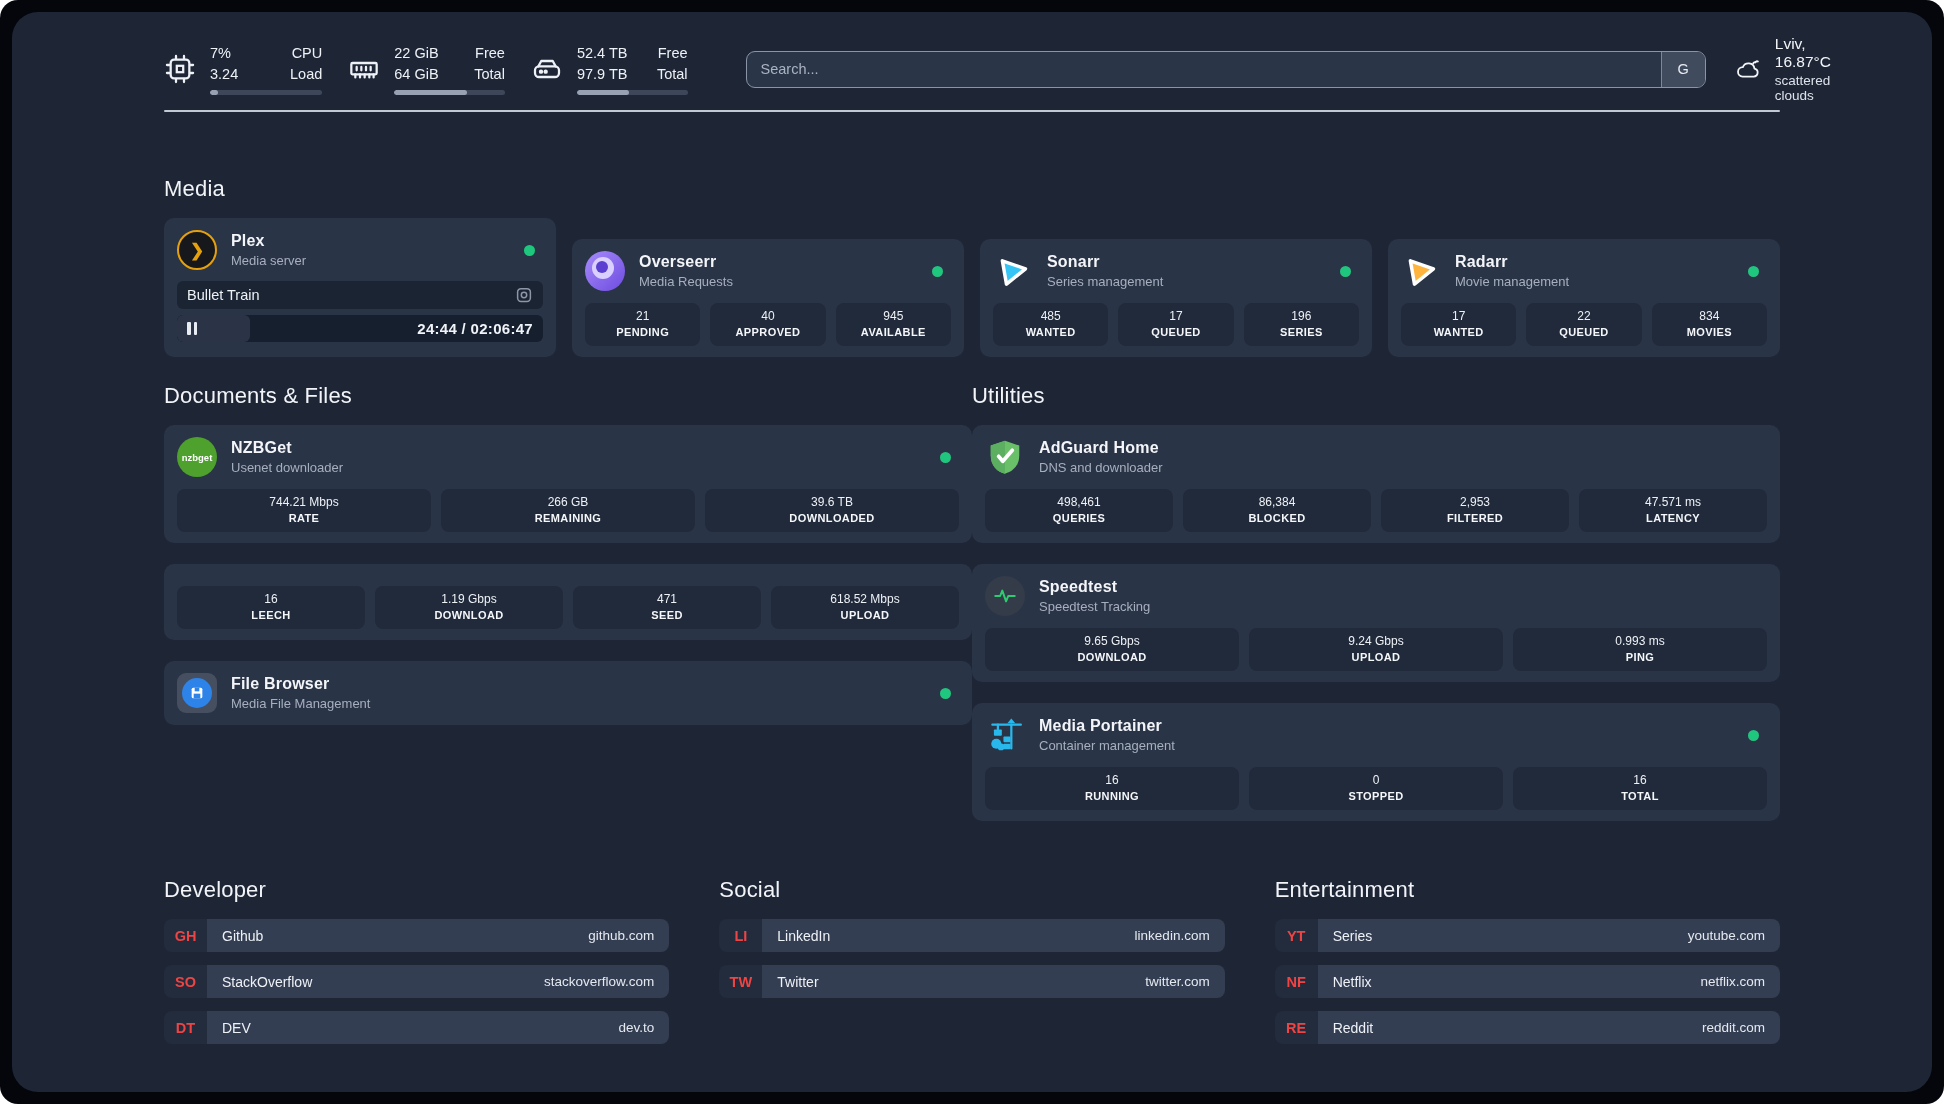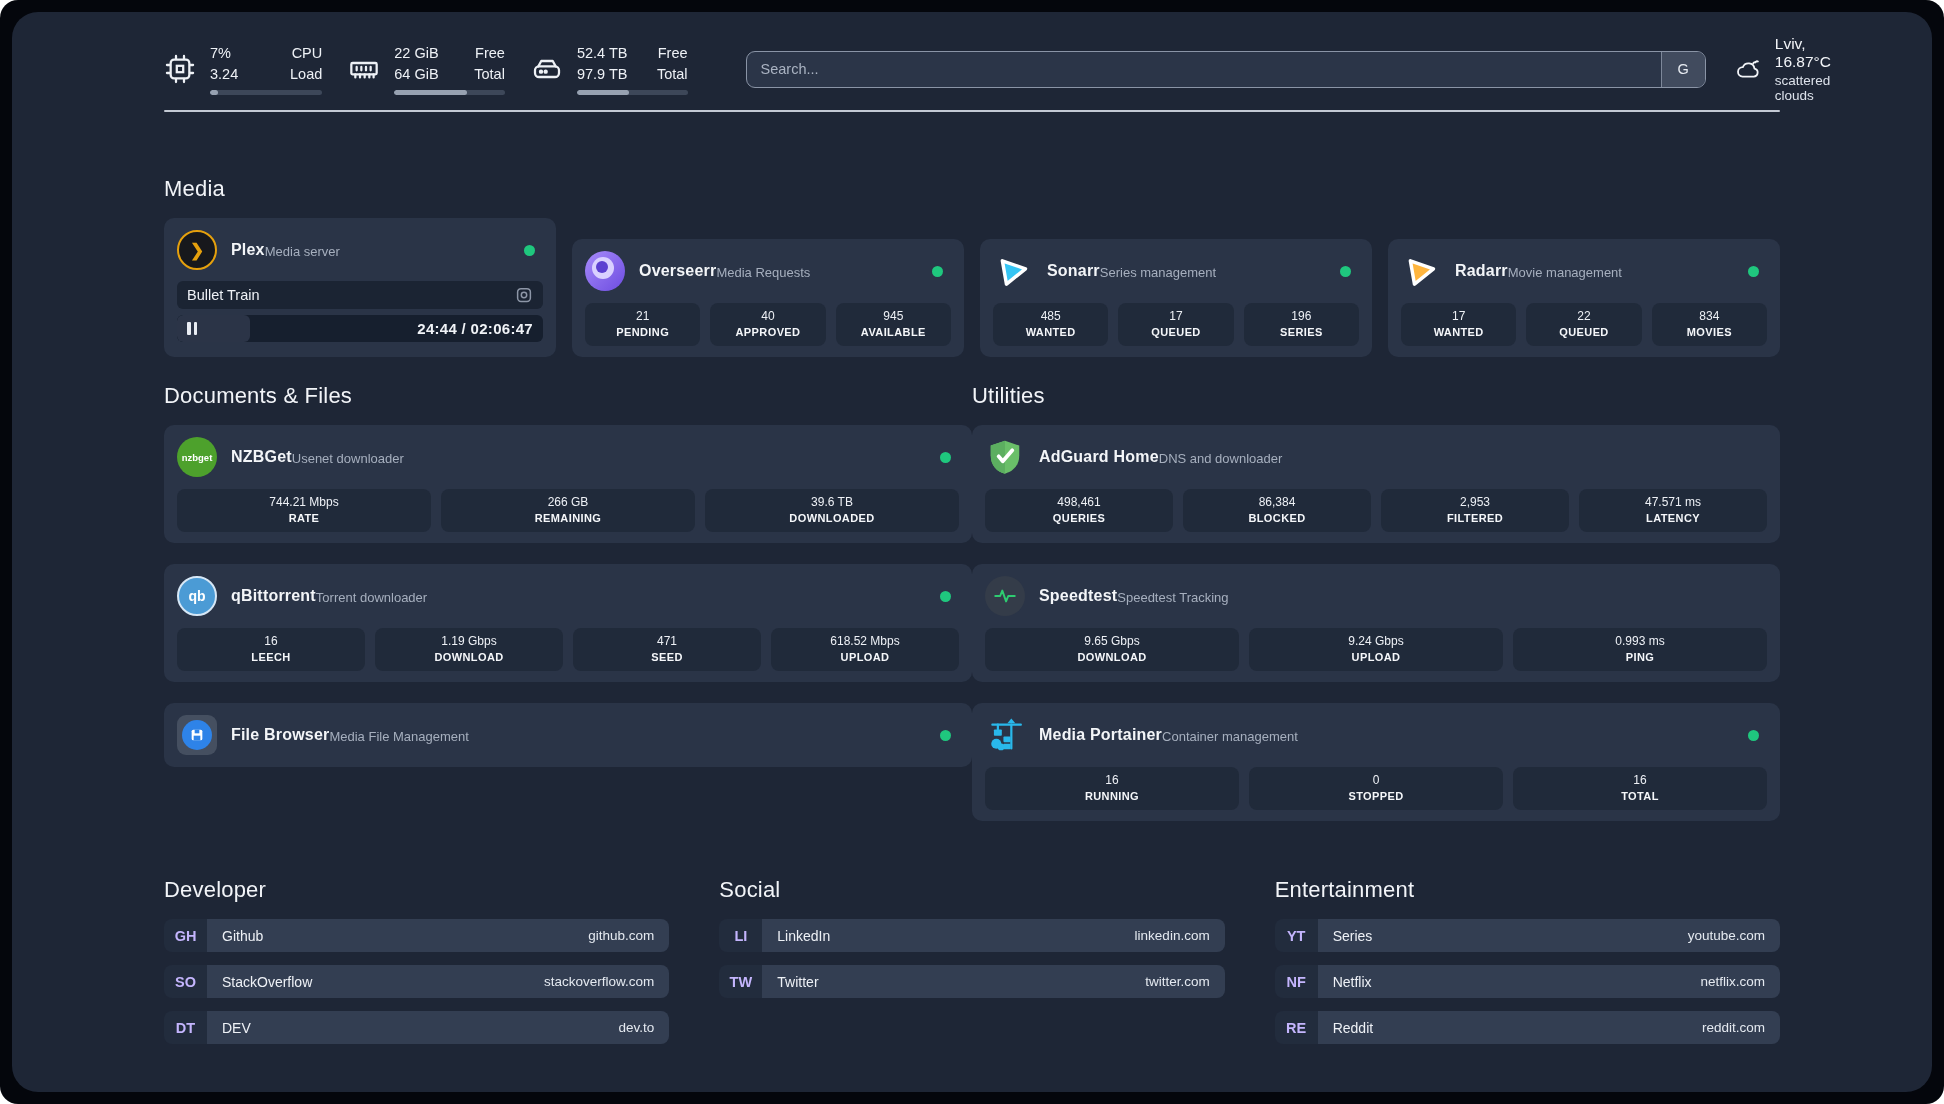--- a/index.html
+++ b/index.html
@@ -40,21 +40,21 @@
   .section-title { font-size:22px; color:#f2f4f8; font-weight:500; letter-spacing:.2px; }
   .media-section { margin-top:64px; }
   .media-grid { display:grid; grid-template-columns:repeat(4,1fr); gap:16px; margin-top:16px; }
 
   .two-col { display:grid; grid-template-columns:1fr 1fr; gap:0; margin-top:26px; }
   .col-section .section-title { margin-bottom:16px; }
 
   .card { background:#2a3447; border-radius:10px; padding:11px 13px; cursor:pointer; }
   .card + .card { margin-top:21px; }
   .card-header { display:flex; align-items:center; gap:14px; min-height:42px; }
-  .head-text { display:flex; flex-direction:row; }
+  .head-text { display:flex; flex-direction:column; }
   .app-title { font-size:16px; color:#f3f5f8; font-weight:700; letter-spacing:.2px; }
   .app-sub { font-size:13px; color:#a6afbe; margin-top:3px; }
   .status-dot { width:11px; height:11px; border-radius:50%; background:#1fc77e; margin-left:auto; margin-right:8px; flex:none; }
 
   .stats { display:grid; grid-auto-flow:column; grid-auto-columns:1fr; gap:10px; margin-top:11px; }
   .stat { background:#202a3a; border-radius:8px; text-align:center; padding:6px 4px 8px; }
   .stat-value { font-size:12px; color:#eef1f6; }
   .stat-label { font-size:11px; font-weight:700; color:#f5f7fa; letter-spacing:.4px; margin-top:3px; }
 
   
@@ -79,21 +79,21 @@
   .pp-fill { position:absolute; left:0; top:0; bottom:0; background:#2b3447; border-radius:6px; }
   .pause { position:relative; display:flex; gap:3px; cursor:pointer; }
   .pause span { width:3.5px; height:13px; background:#e9edf3; border-radius:1px; display:block; }
   .pp-time { margin-left:auto; position:relative; font-size:15px; font-weight:700; color:#f0f3f7; letter-spacing:.3px; }
 
   
   .links-grid { display:grid; grid-template-columns:repeat(3,1fr); gap:50px; margin-top:56px; padding-bottom:40px; }
   .links-grid .section-title { margin-bottom:16px; }
   .link-row { display:flex; height:33px; margin-bottom:13px; cursor:pointer; }
   .link-abbr { width:43px; flex:none; background:#222c3d; border-radius:8px 0 0 8px; display:flex; align-items:center;
-               justify-content:center; font-size:14.5px; font-weight:600; color:#c4b5fd; }
+               justify-content:center; font-size:14.5px; font-weight:600; color:#ef4444; }
   .link-main { flex:1; background:#333e52; border-radius:0 8px 8px 0; display:flex; align-items:center;
                padding:0 15px; font-size:14px; color:#eef1f6; }
   .link-url { margin-left:auto; font-size:13.5px; color:#e4e9f0; }
 </style>
 </head>
 <body>
 
 <div class="frame">
 <div class="app">
 <div class="content">
@@ -346,30 +346,20 @@
                   <div class="stat-label">REMAINING</div>
           </div>
           <div class="stat">
             <div class="stat-value">39.6 TB</div>
                   <div class="stat-label">DOWNLOADED</div>
           </div>
         </div>
       </div>
 
       <div class="card">
-        <div class="card-header">
-          <div class="app-icon">
-            <div class="icon-circle qb-circle">qb</div>
-          </div>
-          <div class="head-text">
-            <div class="app-title">qBittorrent</div>
-            <div class="app-sub">Torrent downloader</div>
-          </div>
-          <div class="status-dot"></div>
-        </div>
         <div class="stats">
           <div class="stat">
             <div class="stat-value">16</div>
                   <div class="stat-label">LEECH</div>
           </div>
           <div class="stat">
             <div class="stat-value">1.19 Gbps</div>
                   <div class="stat-label">DOWNLOAD</div>
           </div>
           <div class="stat">

